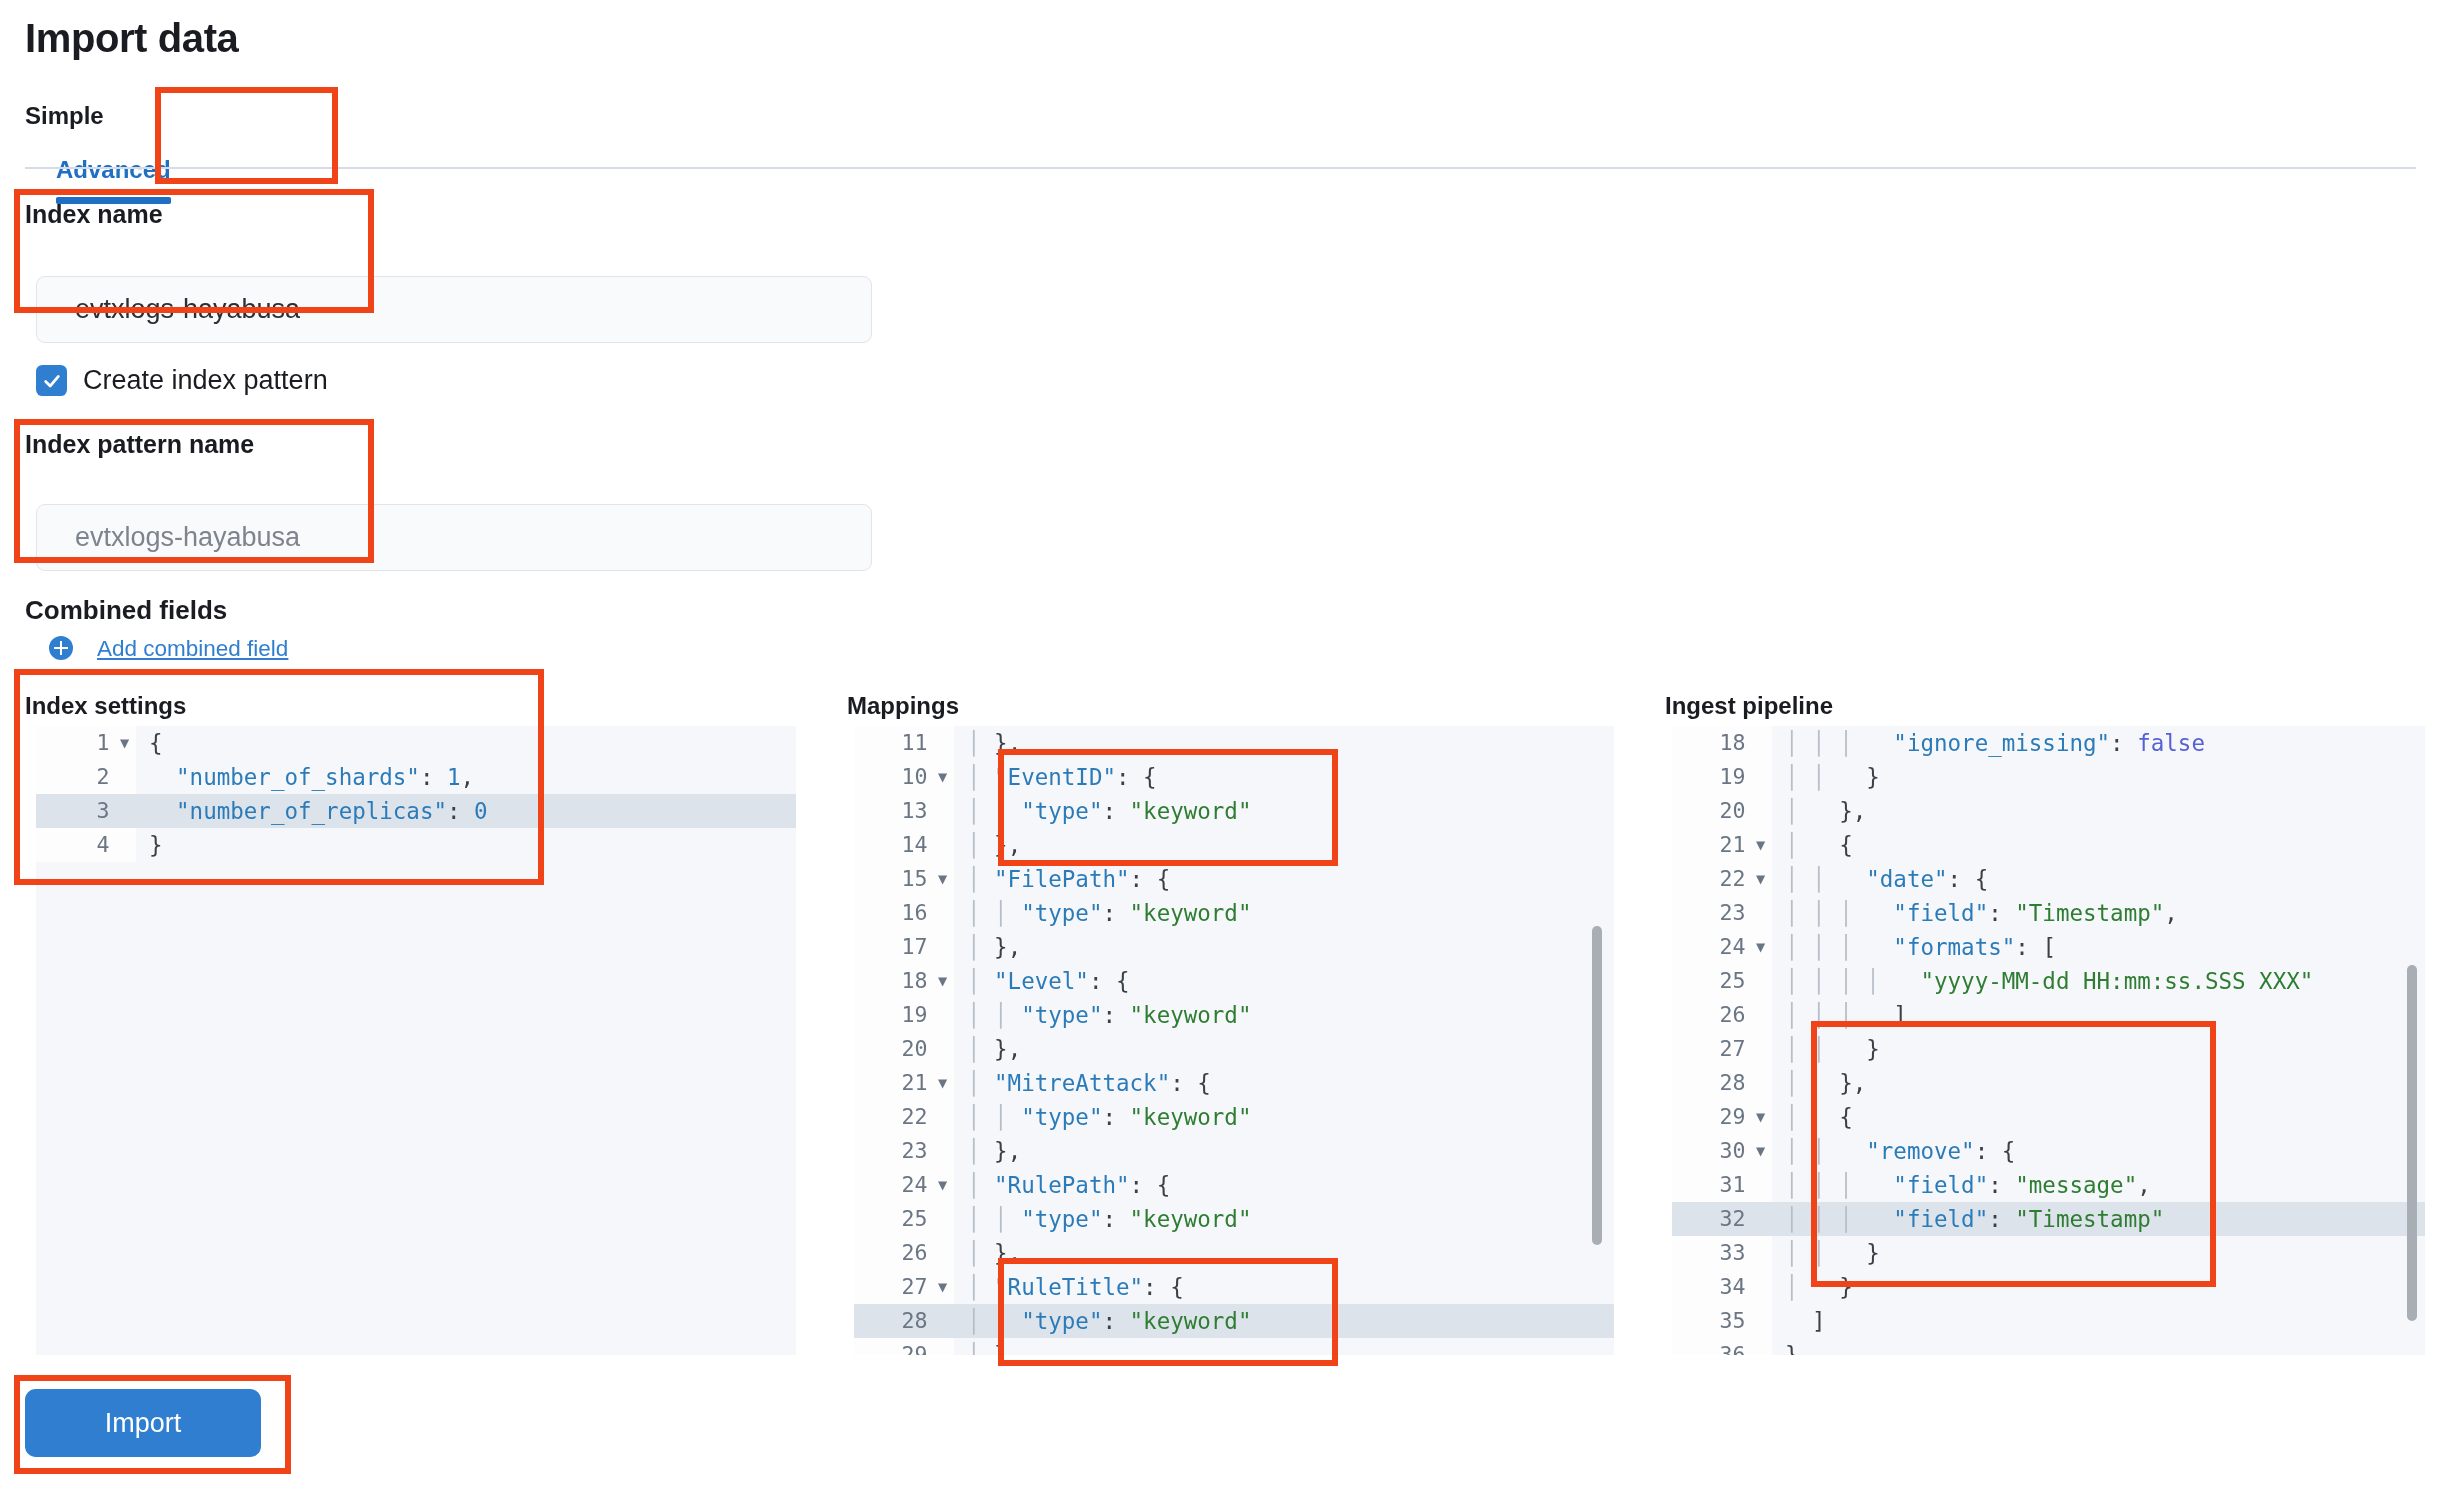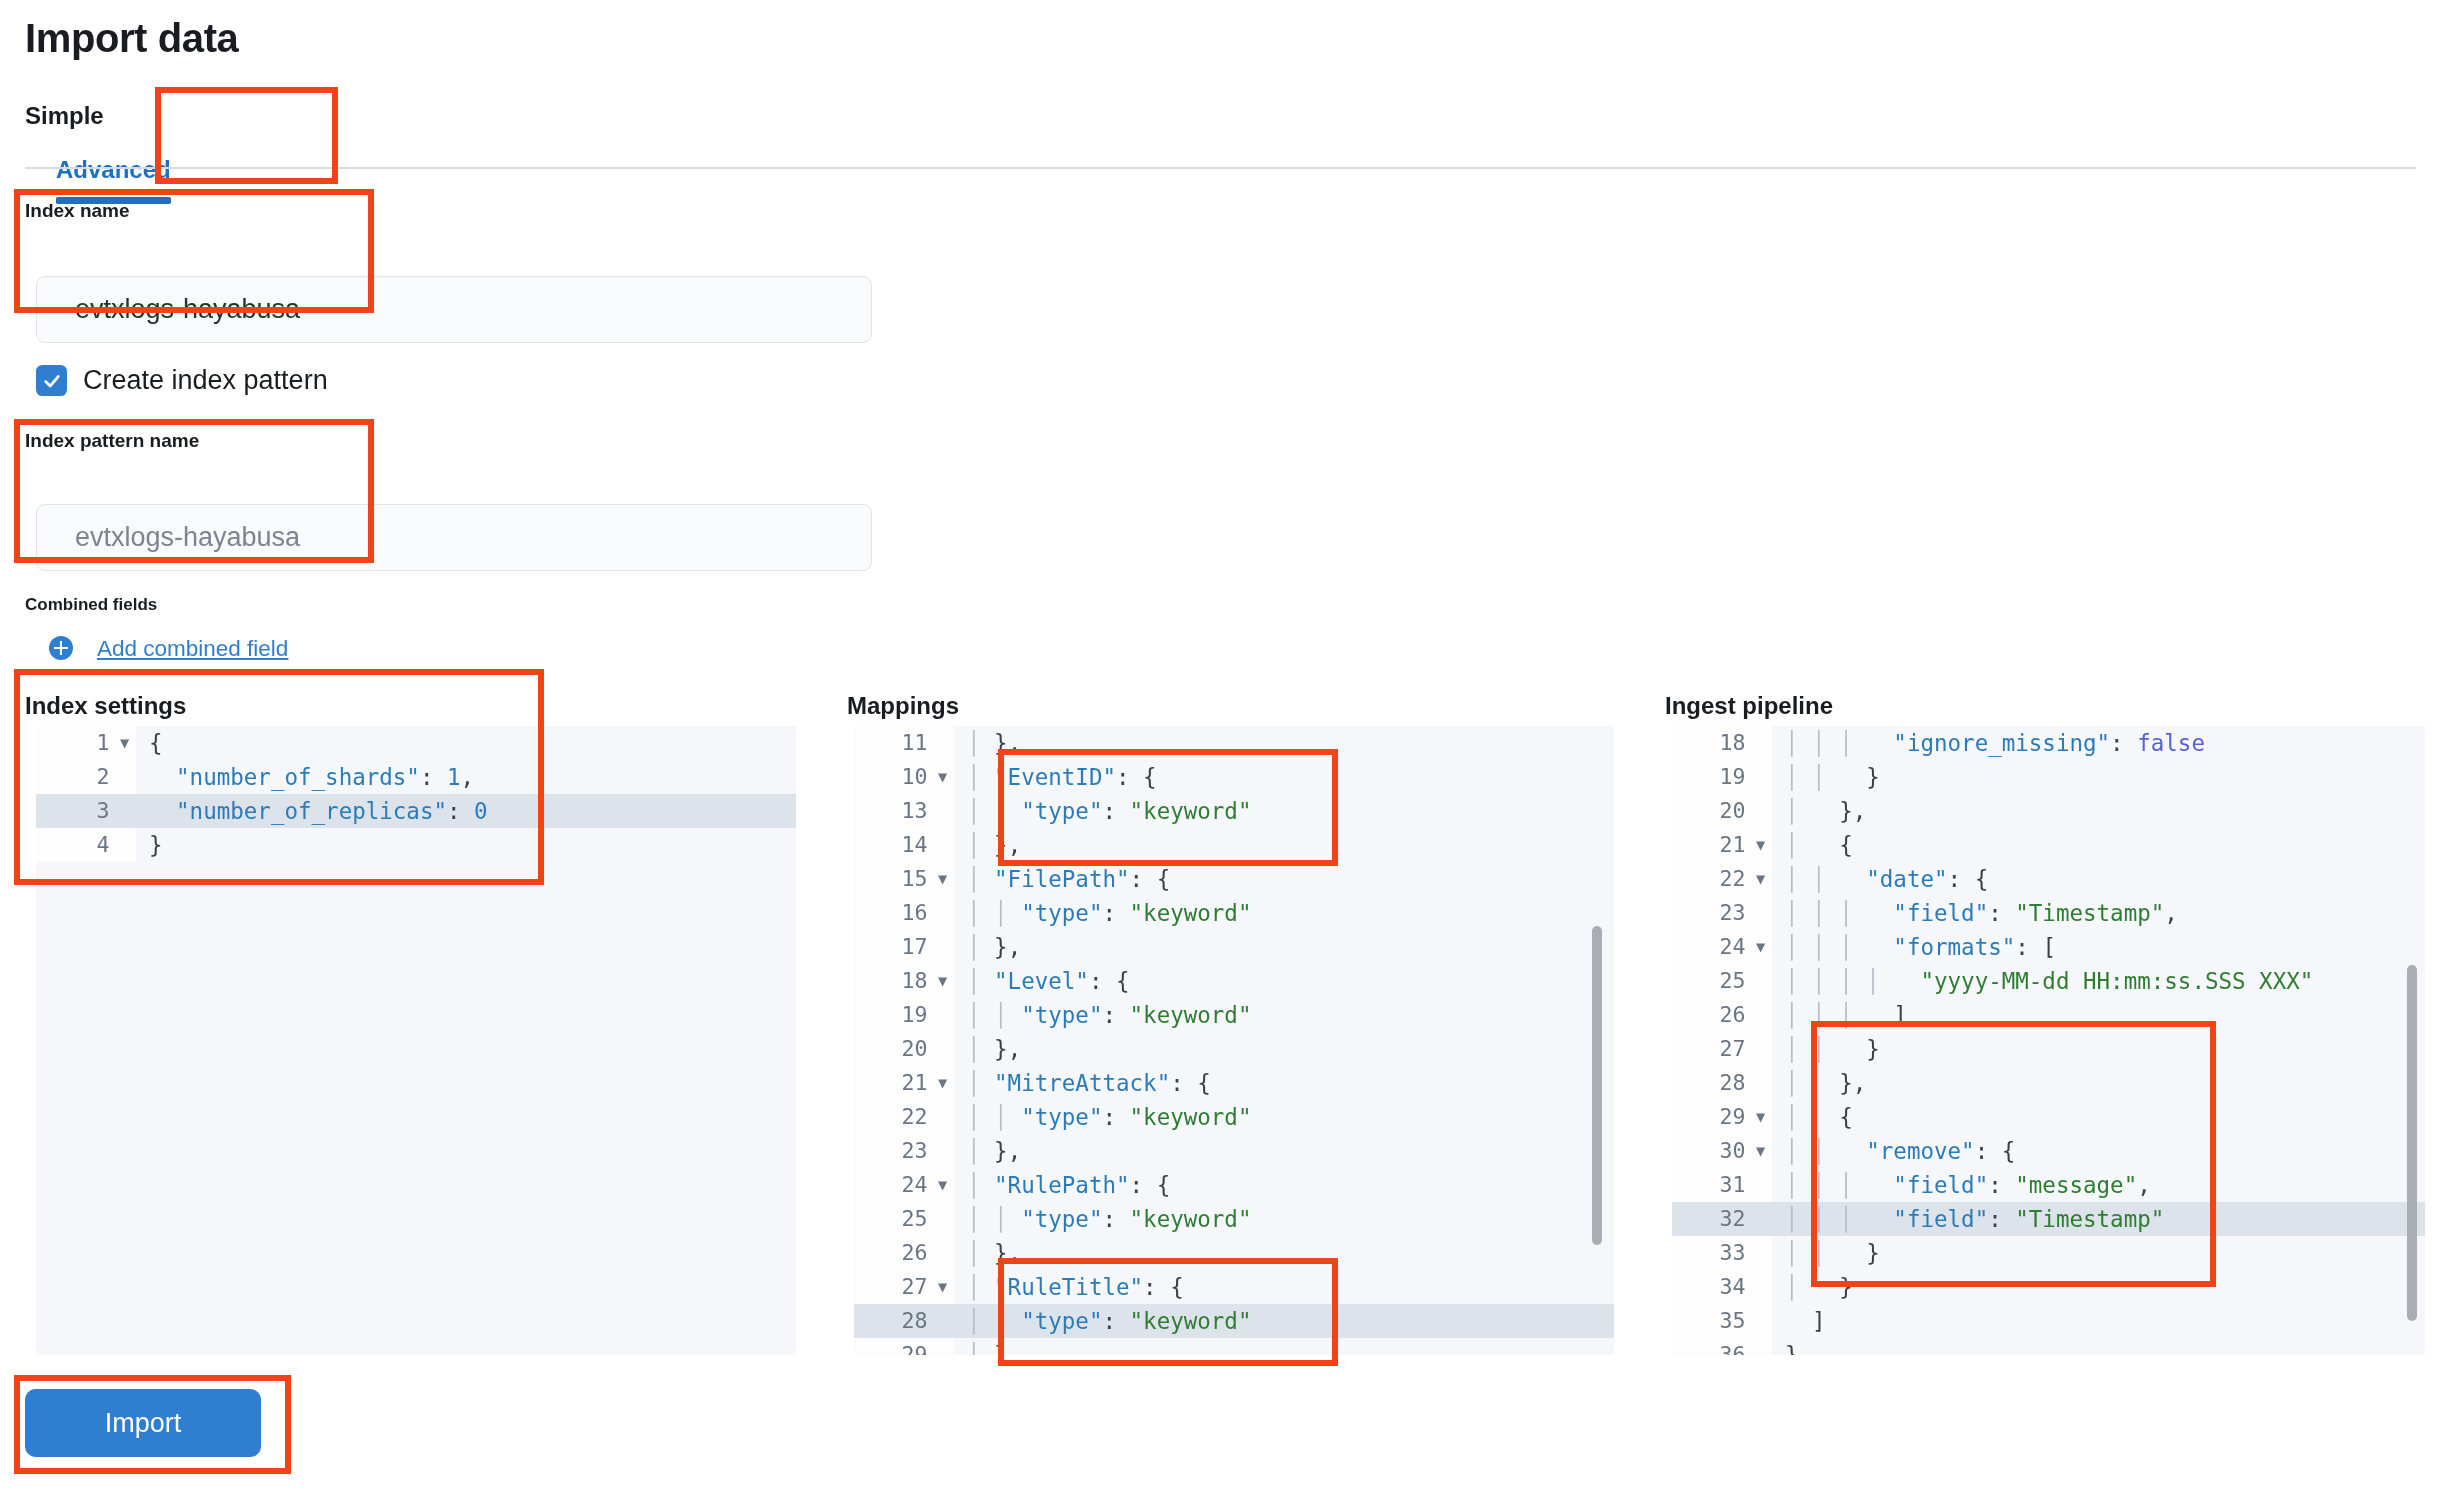--- a/index.html
+++ b/index.html
@@ -54,21 +54,21 @@
   .tab-rule {
     position: absolute;
     left: 25px; top: 167px;
     width: 2391px; height: 1.8px;
     background: #d7dce4;
   }
 
   
   .field-label {
     position: absolute;
-    font-size: 19px;
+    font-size: 25px;
     font-weight: bold;
     color: #1a1c21;
   }
   .text-input {
     position: absolute;
     height: 67px;
     border: 0.9px solid #e0e4ec;
     border-radius: 9px;
     background: #f9fafc;
     display: flex;
@@ -100,21 +100,21 @@
   .checkbox svg { display:block; }
   .checkbox-label {
     font-size: 27px;
     color: #1a1c21;
   }
 
   
   .combined-title {
     position: absolute;
     left: 25px; top: 595px;
-    font-size: 17px;
+    font-size: 26px;
     font-weight: bold;
   }
   .add-combined {
     position: absolute;
     left: 49px; top: 636px;
     display: flex;
     align-items: flex-start;
     gap: 24px;
   }
   .plus-icon {

